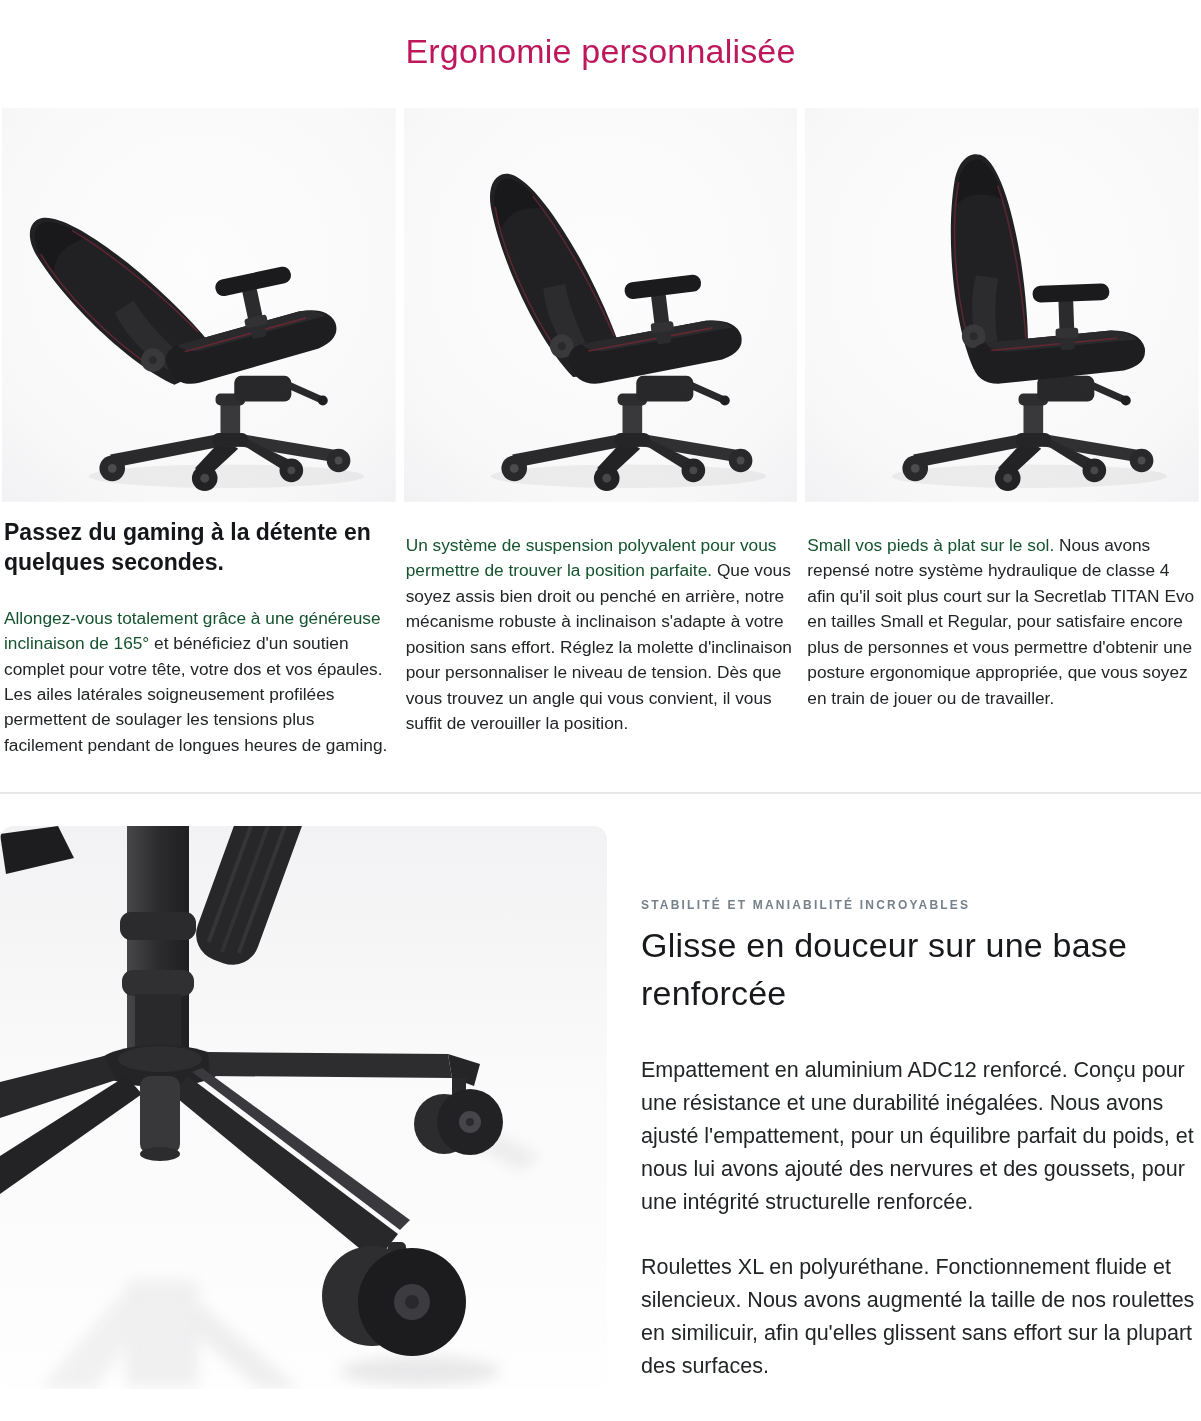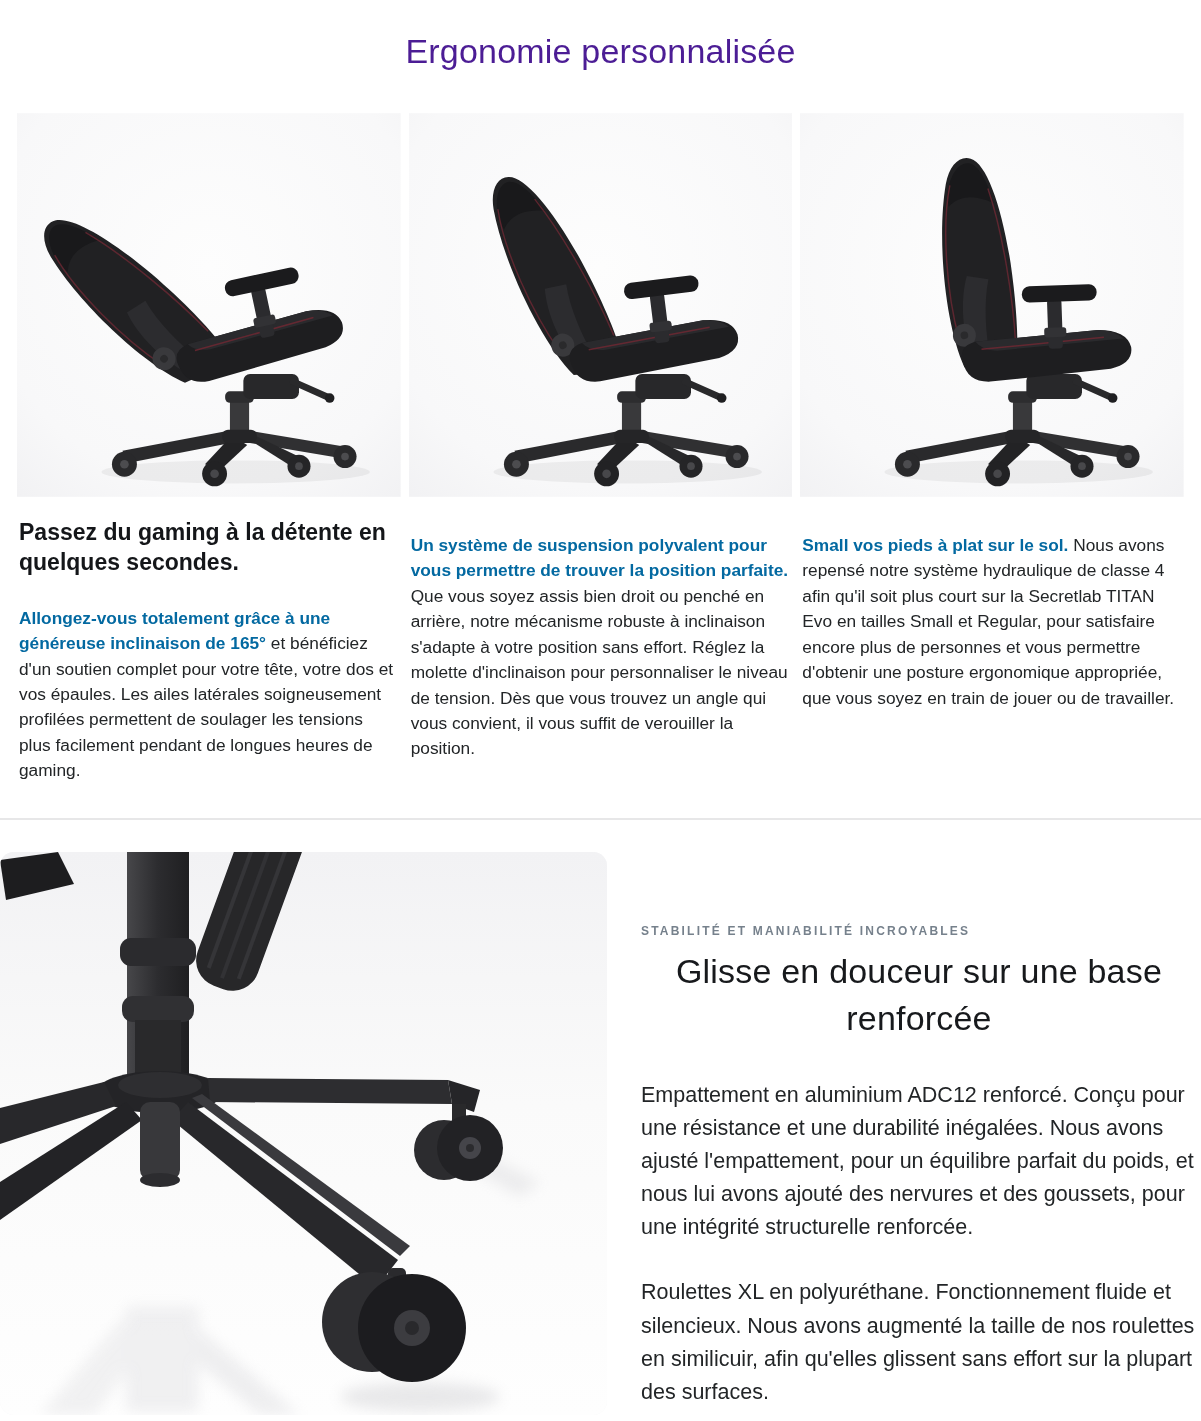--- a/index.html
+++ b/index.html
@@ -9,52 +9,52 @@
     background: #ffffff;
     font-family: "Liberation Sans", sans-serif;
     color: #222527;
   }
   .mech { padding-top: 22px; text-align: center; }
   .eyebrow {
     font-size: 17px; font-weight: 700; letter-spacing: 2.6px;
     color: #5f6469;
   }
   .mech h1 {
-    font-size: 34px; font-weight: 400; color: #4c1d95;
+    font-size: 34px; font-weight: 400; color: #be185d;
     margin: 10px 0 0; letter-spacing: .2px;
   }
   .cols {
     display: grid; grid-template-columns: 1fr 1fr 1fr; column-gap: 8px;
-    margin-top: 34px; text-align: left; padding: 0 17px;
+    margin-top: 34px; text-align: left; padding: 0 2px;
   }
   .chair-img { height: 400px; width: 100%; }
   .chair-img svg { display:block; }
   .col h3 {
     font-size: 23px; line-height: 1.3; font-weight: 700;
     color: #141619; margin: 13px 2px 0;
   }
   .col p {
     font-size: 17.3px; line-height: 1.47; color: #222527;
     margin: 28px 2px 0;
   }
-  .col p b { font-weight: 700; color: #0369a1; }
+  .col p b { font-weight: 400; color: #14532d; }
   .divider { border: none; border-top: 2px solid #e7e7e8; margin: 34px 0 0; }
   .base { display: flex; margin-top: 32px; }
   .base-img {
     width: 607px; height: 563px; border-radius: 14px;
     overflow: hidden; flex: none; background:#f6f6f7;
   }
   .base-text { margin-left: 34px; padding-top: 72px; width: 556px; }
   .eyebrow2 {
     font-size: 12px; font-weight: 700; letter-spacing: 2.2px;
     color: #76818c;
   }
   .base-text h2 {
     font-size: 34px; font-weight: 400; line-height: 1.4;
-    color: #17191c; margin: 10px 0 0; letter-spacing: .2px; text-align: center;
+    color: #17191c; margin: 10px 0 0; letter-spacing: .2px;
   }
   .base-text p { font-size: 21.5px; line-height: 1.54; color: #222527; margin: 36px 0 0; }
   .base-text p + p { margin-top: 32px; }
 </style>
 </head>
 <body>
 
 <section class="mech">
   <h1>Ergonomie personnalisée</h1>
 

